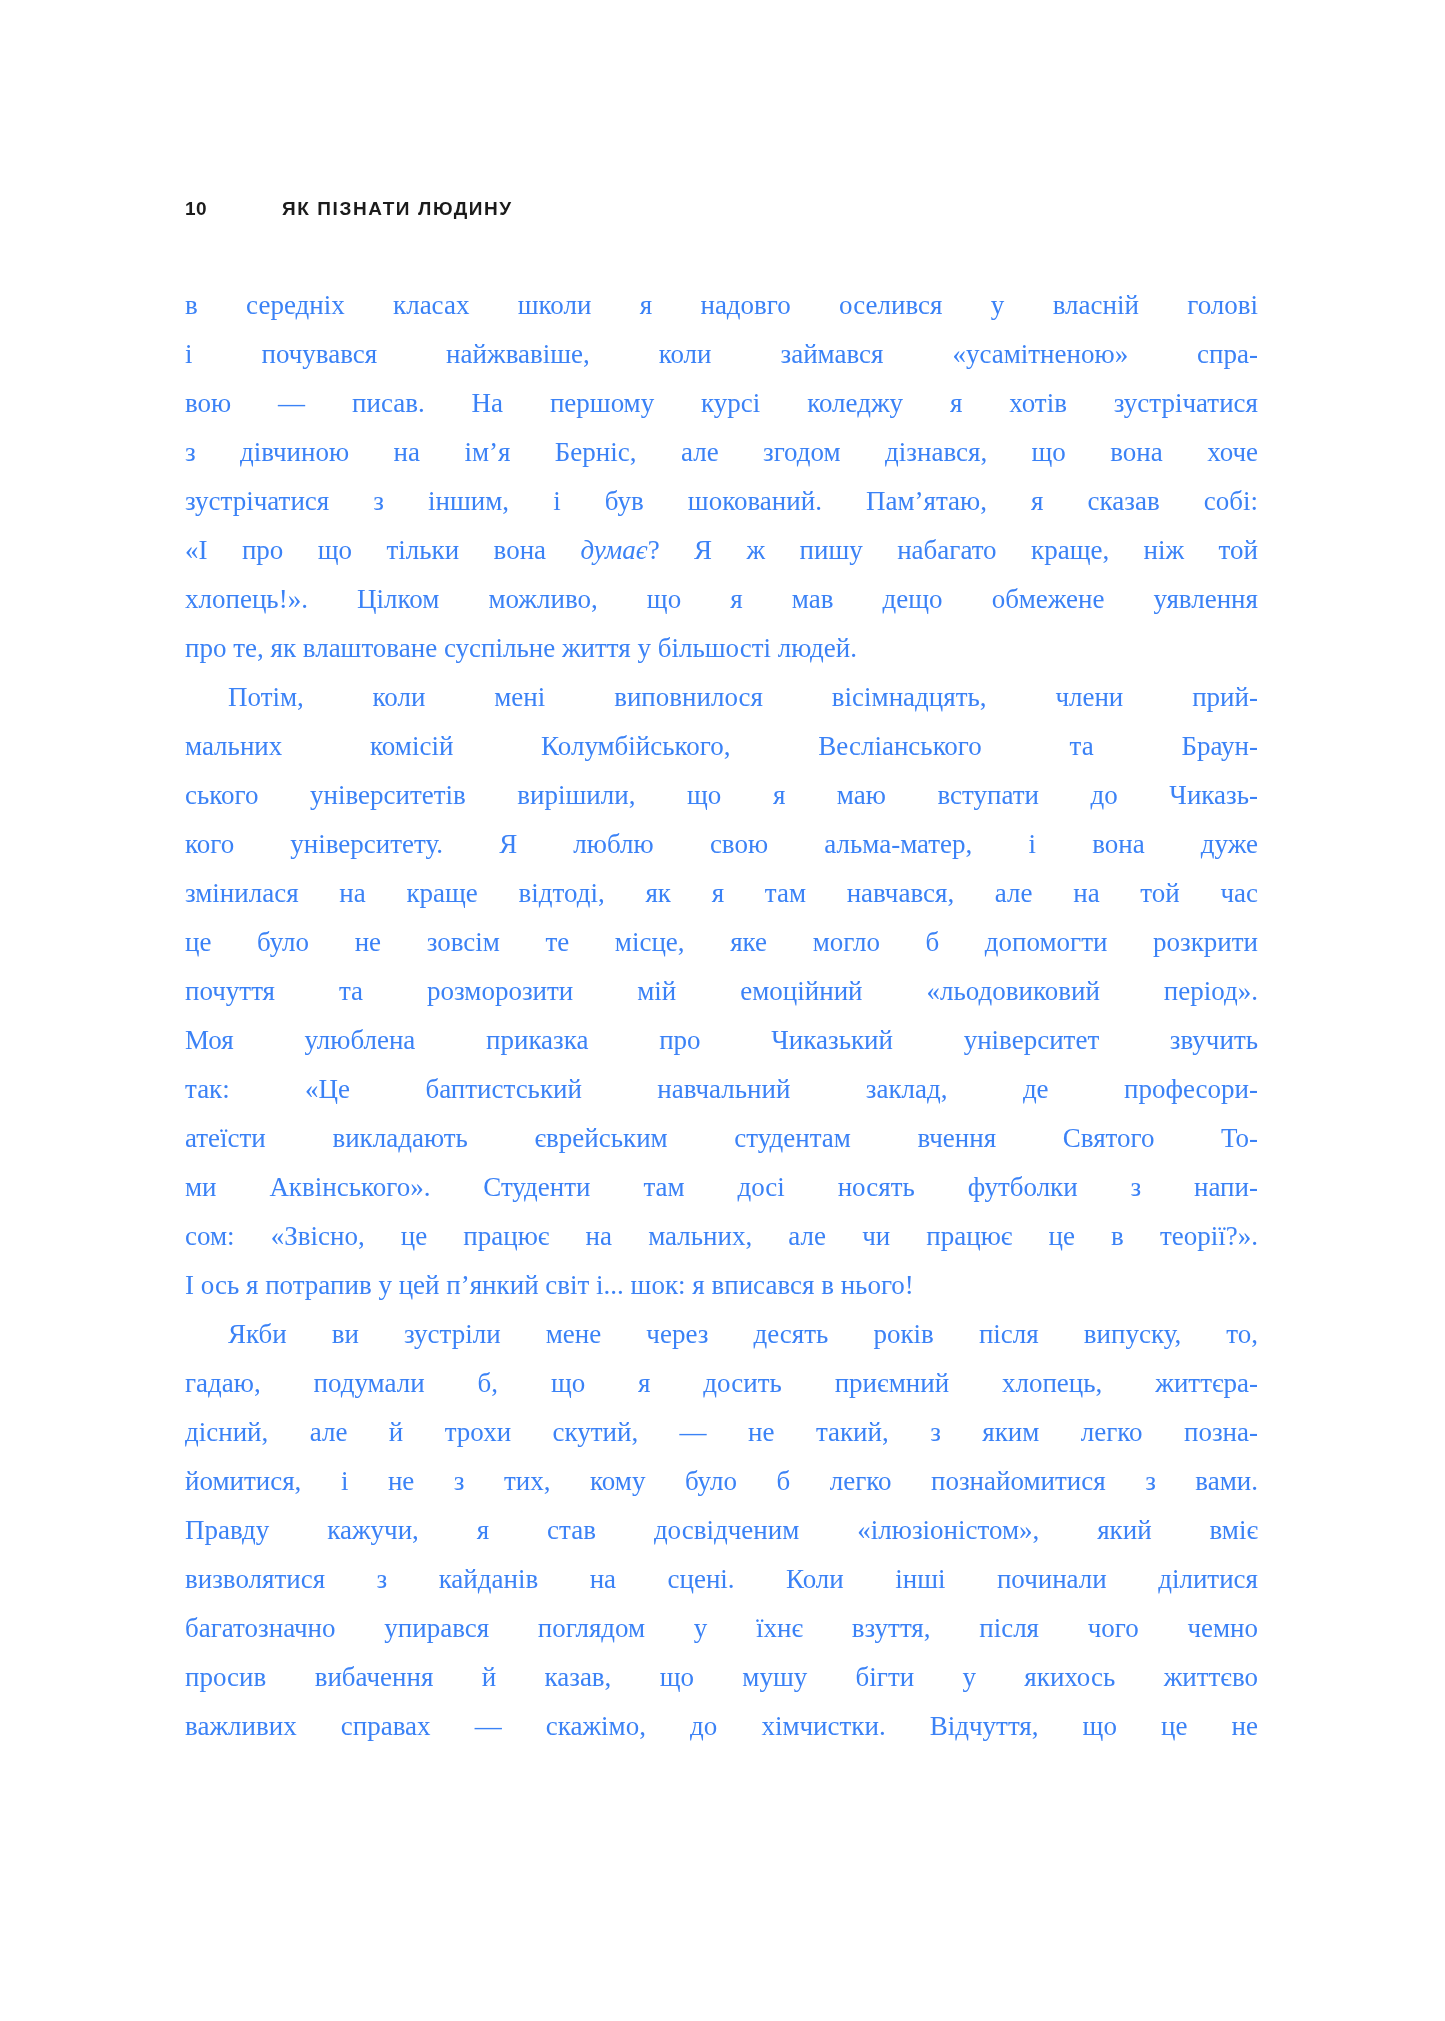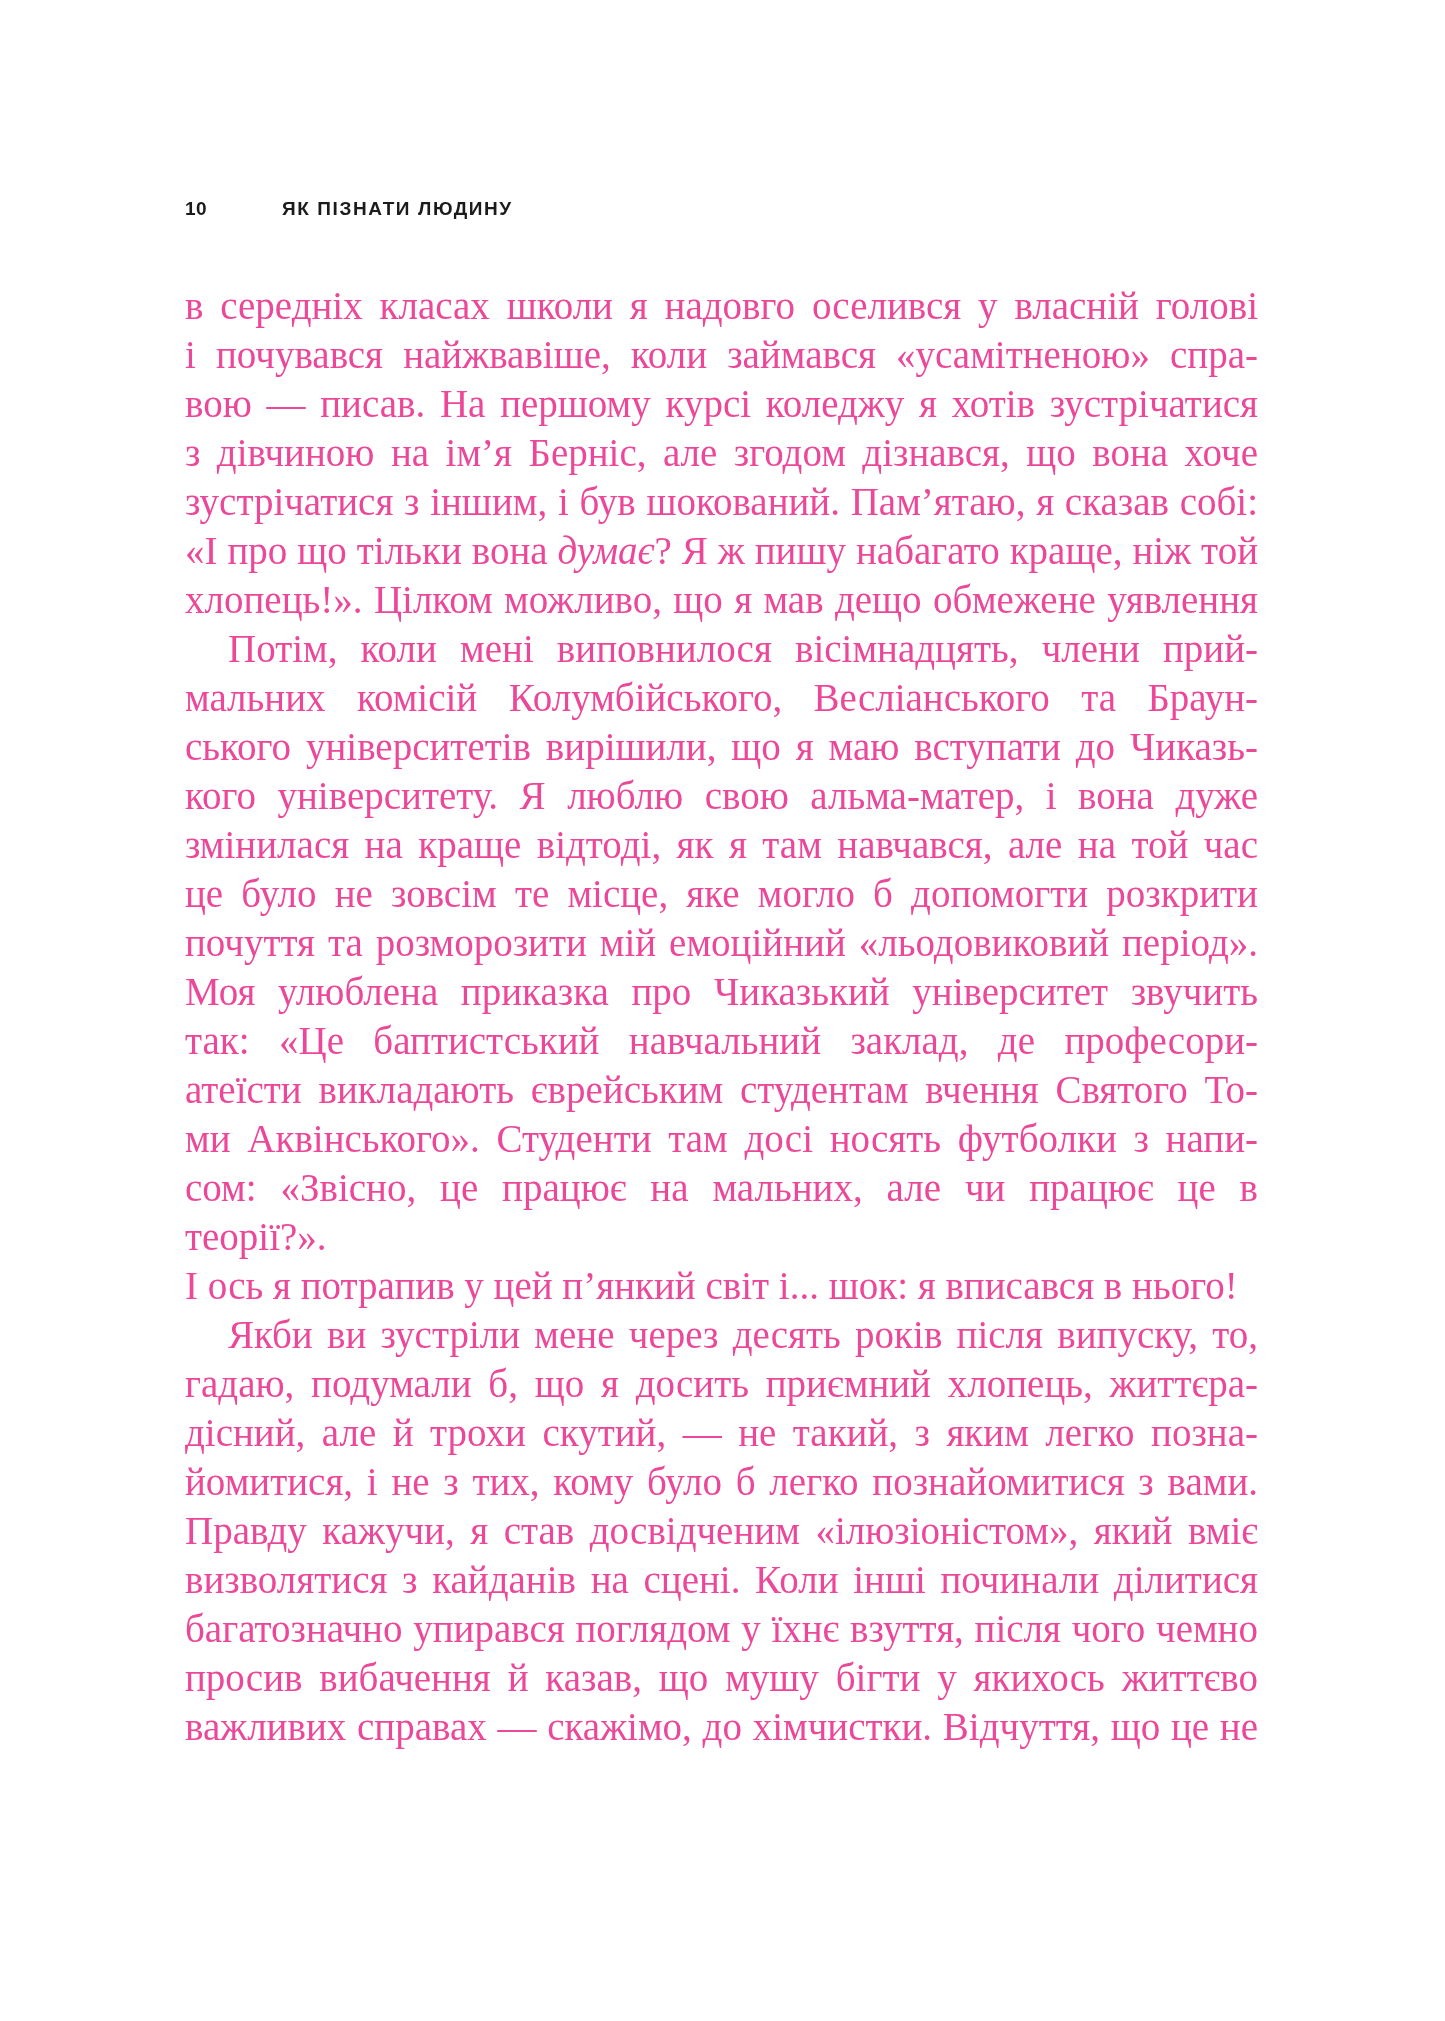--- a/index.html
+++ b/index.html
@@ -41,26 +41,26 @@
     position: absolute;
     left: 185px;
     top: 281px;
     width: 1073px;
   }
   .paragraph {
     margin: 0;
     padding: 0;
   }
   .line {
-    font-size: 39px;
+    font-size: 27px;
     line-height: 49px;
     text-align: justify;
     text-align-last: justify;
     white-space: normal;
-    color: #ec4899;
+    color: #3b82f6;
   }
   .line.end {
     text-align-last: left;
   }
   .line.indent {
     text-indent: 43px;
   }
   .line em {
     font-weight: inherit;
   }
@@ -75,20 +75,21 @@
   </header>
   <main class="text-block">
       <div class="paragraph">
         <div class="line">в середніх класах школи я надовго оселився у власній голові</div>
         <div class="line">і почувався найжвавіше, коли займався «усамітненою» спра-</div>
         <div class="line">вою — писав. На першому курсі коледжу я хотів зустрічатися</div>
         <div class="line">з дівчиною на ім’я Берніс, але згодом дізнався, що вона хоче</div>
         <div class="line">зустрічатися з іншим, і був шокований. Пам’ятаю, я сказав собі:</div>
         <div class="line"><span>«І про що тільки вона </span><em>думає</em><span>? Я ж пишу набагато краще, ніж той</span></div>
         <div class="line">хлопець!». Цілком можливо, що я мав дещо обмежене уявлення</div>
+        <div class="line end">про те, як влаштоване суспільне життя у більшості людей.</div>
       </div>
       <div class="paragraph">
         <div class="line indent">Потім, коли мені виповнилося вісімнадцять, члени прий-</div>
         <div class="line">мальних комісій Колумбійського, Весліанського та Браун-</div>
         <div class="line">ського університетів вирішили, що я маю вступати до Чиказь-</div>
         <div class="line">кого університету. Я люблю свою альма-матер, і вона дуже</div>
         <div class="line">змінилася на краще відтоді, як я там навчався, але на той час</div>
         <div class="line">це було не зовсім те місце, яке могло б допомогти розкрити</div>
         <div class="line">почуття та розморозити мій емоційний «льодовиковий період».</div>
         <div class="line">Моя улюблена приказка про Чиказький університет звучить</div>

